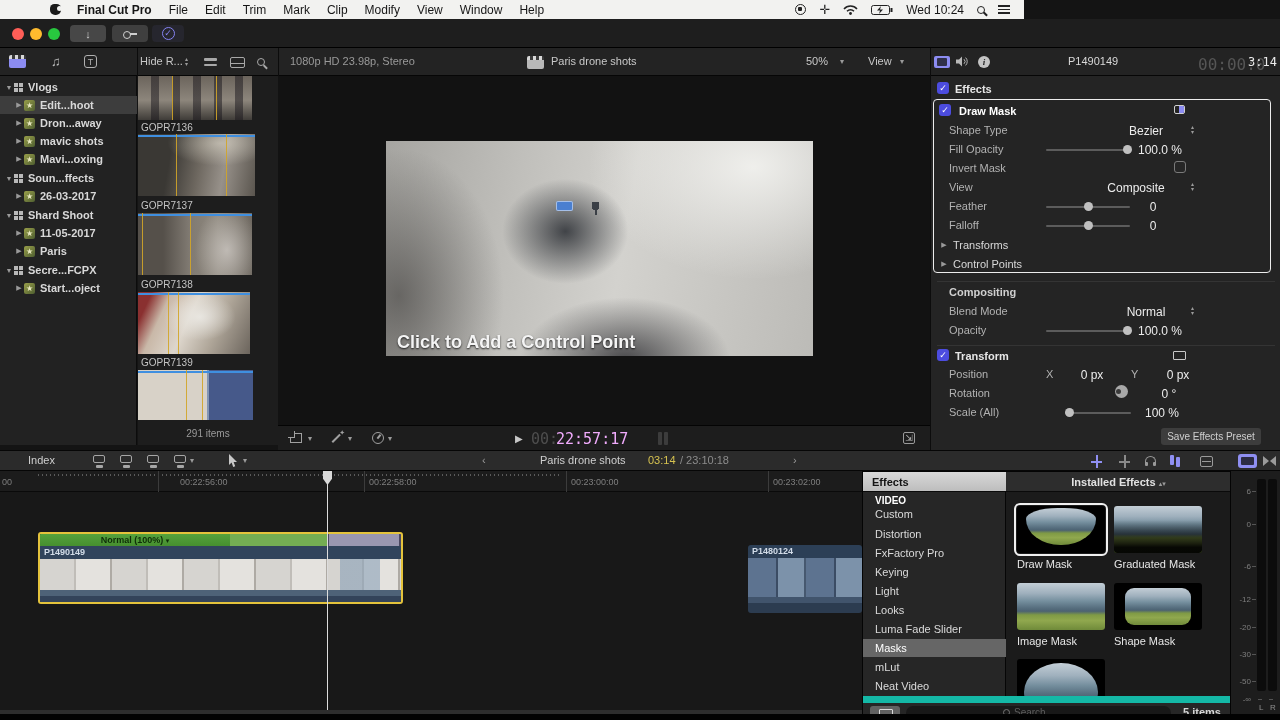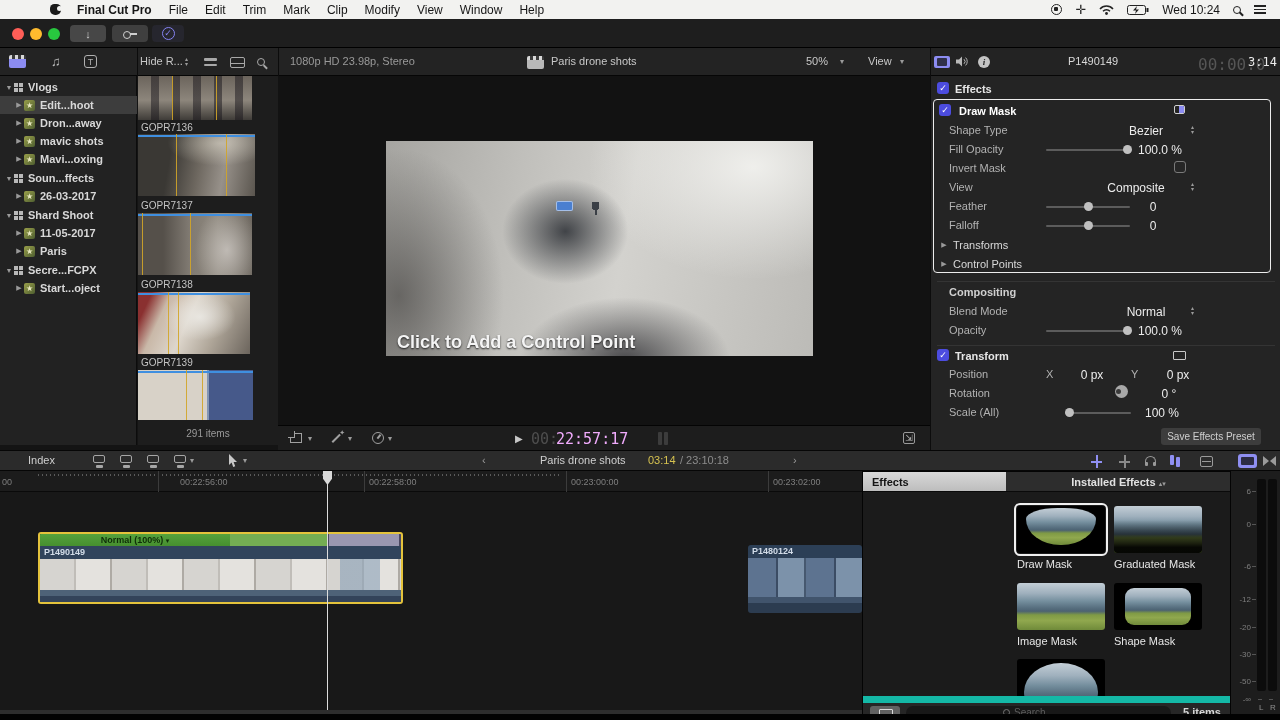--- a/index.html
+++ b/index.html
@@ -1,20 +1,20 @@
 <!DOCTYPE html>
 <html><head>
 <meta charset="utf-8">
 <style>
 *{margin:0;padding:0;box-sizing:border-box}
 html,body{width:1280px;height:720px;background:#000}
 .screen{position:relative;width:1280px;height:720px;background:#141414;overflow:hidden;
   font-family:"Liberation Sans","DejaVu Sans",sans-serif;color:#ccc;font-size:11px}
 
-.menubar{position:absolute;left:0;top:0;width:1280px;height:19px;background:#f2f2f0;
+.menubar{position:absolute;left:0;top:0;width:1024px;height:19px;background:#f2f2f0;
   display:flex;align-items:center;color:#161616;font-size:12px}
 .apple{width:11px;height:11px;background:#1a1a1a;border-radius:40% 40% 46% 46%;margin-left:50px;position:relative}
 .apple::after{content:"";position:absolute;right:-1px;top:2px;width:5px;height:5px;border-radius:50%;background:#f2f2f0}
 .mb-app{font-weight:bold;margin-left:16px}
 .mb-item{margin-left:17px}
 .mb-right{margin-left:auto;display:flex;align-items:center;gap:13px;margin-right:14px}
 .rec-ic{width:11px;height:11px;border:1.5px solid #222;border-radius:50%;position:relative}
 .rec-ic::after{content:"";position:absolute;left:2px;top:2px;width:4px;height:4px;background:#222;border-radius:1px}
 .move-ic{font-weight:bold;font-size:13px;color:#222;line-height:11px}
 .mag-d{width:8px;height:8px;border:1.6px solid #222;border-radius:50%;position:relative}
@@ -536,20 +536,33 @@
       <div style="height:16px;background:linear-gradient(180deg,#41546c 0 40%,#2c3c50 40% 100%)"></div>
     </div>
   </div>
   <div class="playhead"></div>
   <div class="phhandle"></div>
   <div class="bstrip"></div>
 
   <div class="fxpanel">
     <div class="fxcathead">Effects</div>
     <div class="fxgridhead"><span>Installed Effects</span> <span style="font-size:7px;color:#9a9a9a">▴▾</span></div>
+    <div class="fxcats">
+      <span class="fxsec" style="top:3px">VIDEO</span>
+      <div class="fxrow" style="top:13px">Custom</div>
+      <div class="fxrow" style="top:33px">Distortion</div>
+      <div class="fxrow" style="top:52px">FxFactory Pro</div>
+      <div class="fxrow" style="top:71px">Keying</div>
+      <div class="fxrow" style="top:90px">Light</div>
+      <div class="fxrow" style="top:109px">Looks</div>
+      <div class="fxrow" style="top:128px">Luma Fade Slider</div>
+      <div class="fxrow sel" style="top:147px">Masks</div>
+      <div class="fxrow" style="top:166px">mLut</div>
+      <div class="fxrow" style="top:185px">Neat Video</div>
+    </div>
     <div class="fxthumb sel" style="left:154px;top:34px">
         <div class="mnt" style="position:absolute;left:9px;top:2px;width:70px;height:37px;border-radius:46% 46% 50% 50%/30% 30% 72% 72%"></div>
       </div>
     <div class="fxthumb" style="left:251px;top:34px">
         <div class="mnt" style="position:absolute;inset:0"></div>
         <div style="position:absolute;inset:0;background:linear-gradient(180deg,transparent 30%,rgba(0,0,0,.95) 88%)"></div>
       </div>
     <span class="fxlabel" style="left:154px;top:86px">Draw Mask</span>
     <span class="fxlabel" style="left:251px;top:86px">Graduated Mask</span>
     <div class="fxthumb" style="left:154px;top:111px">

